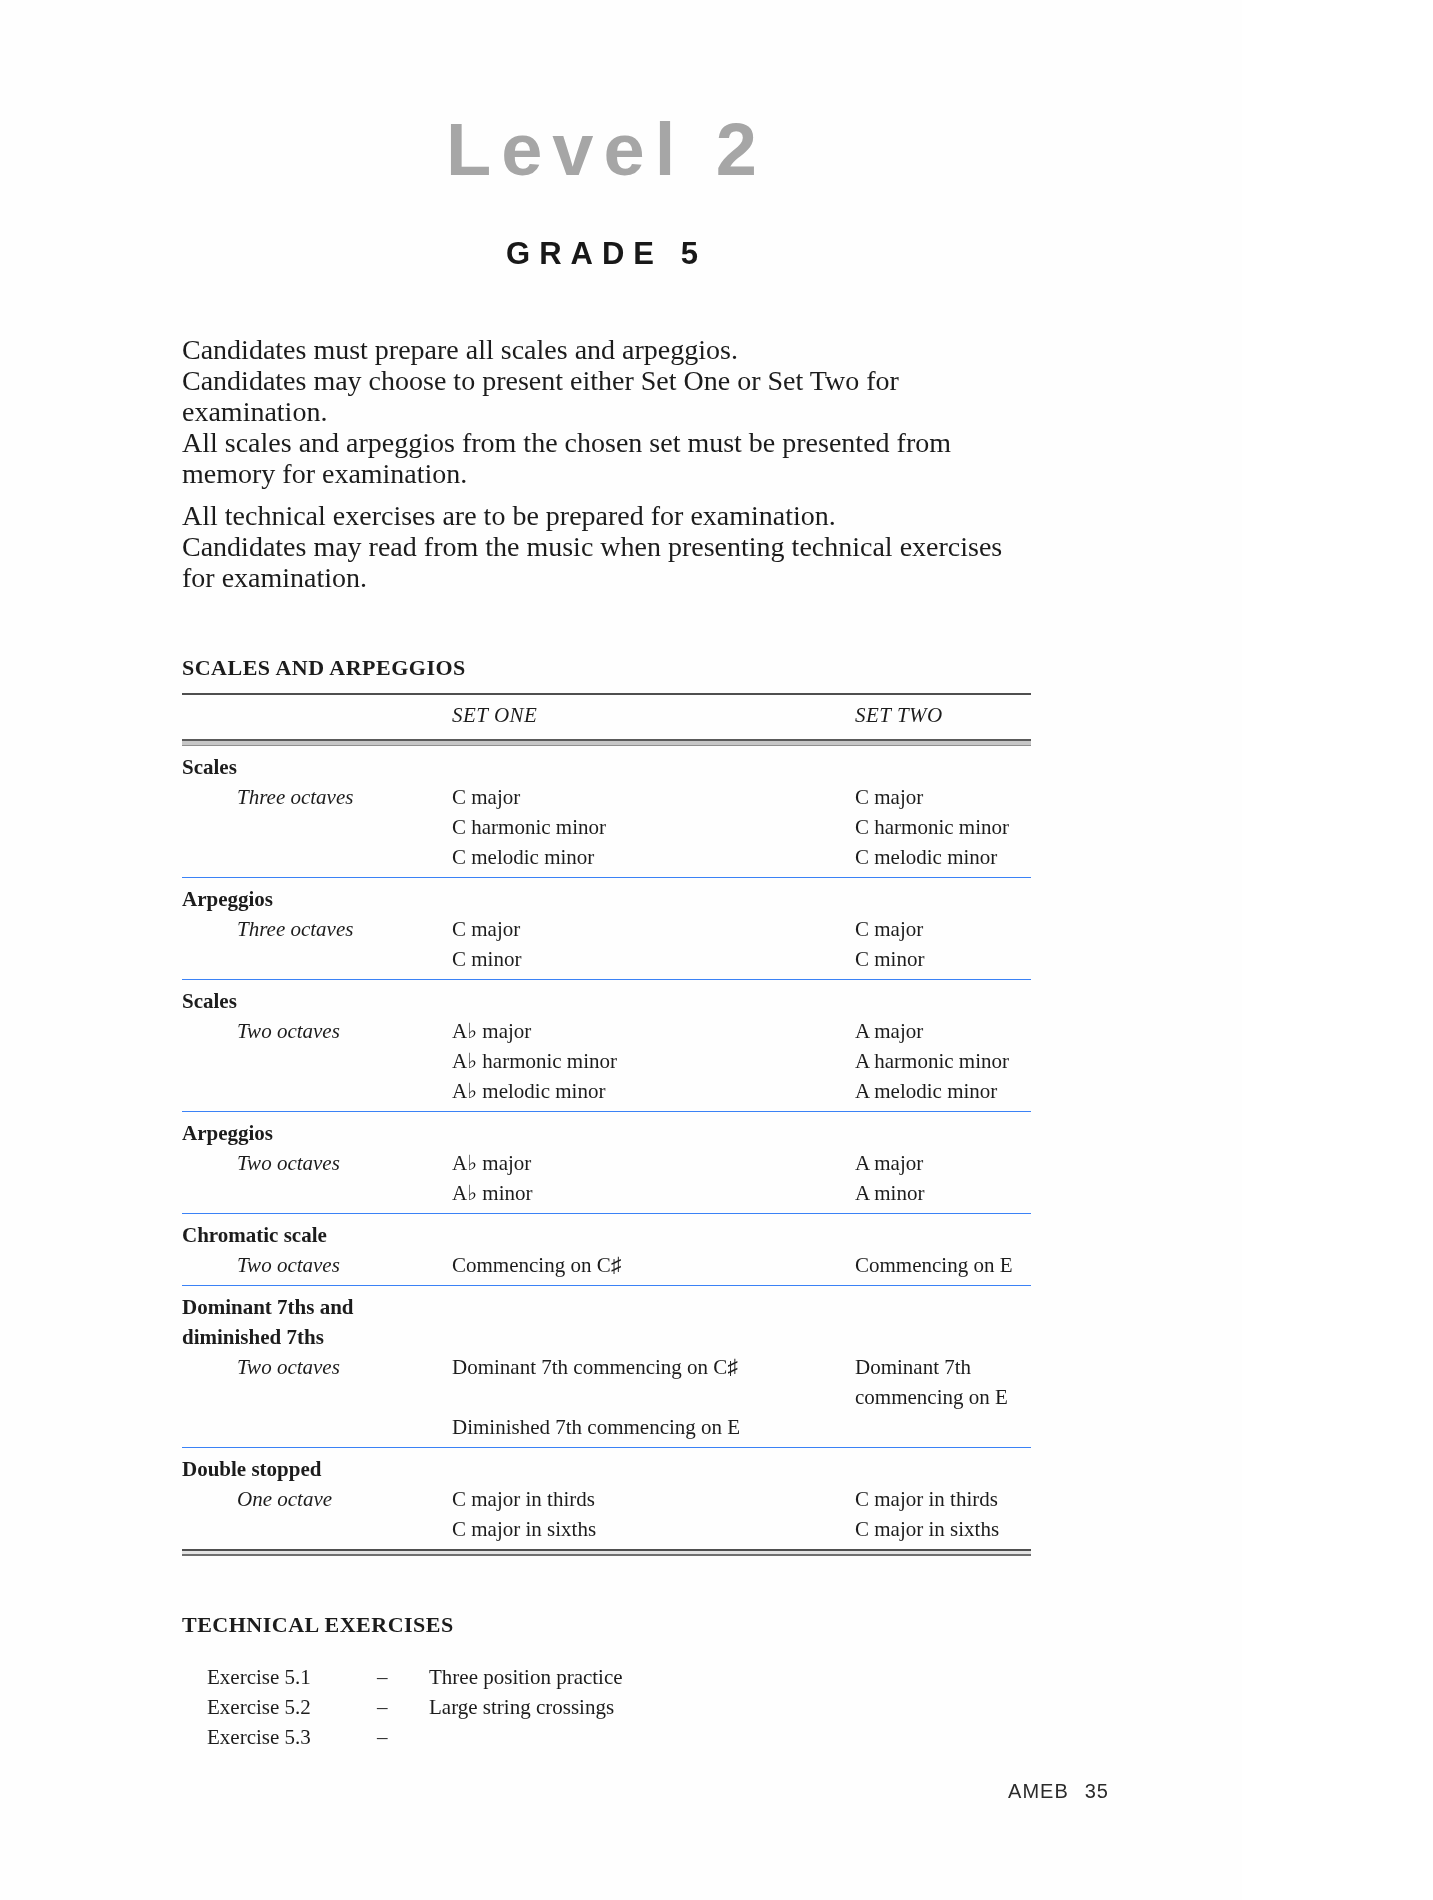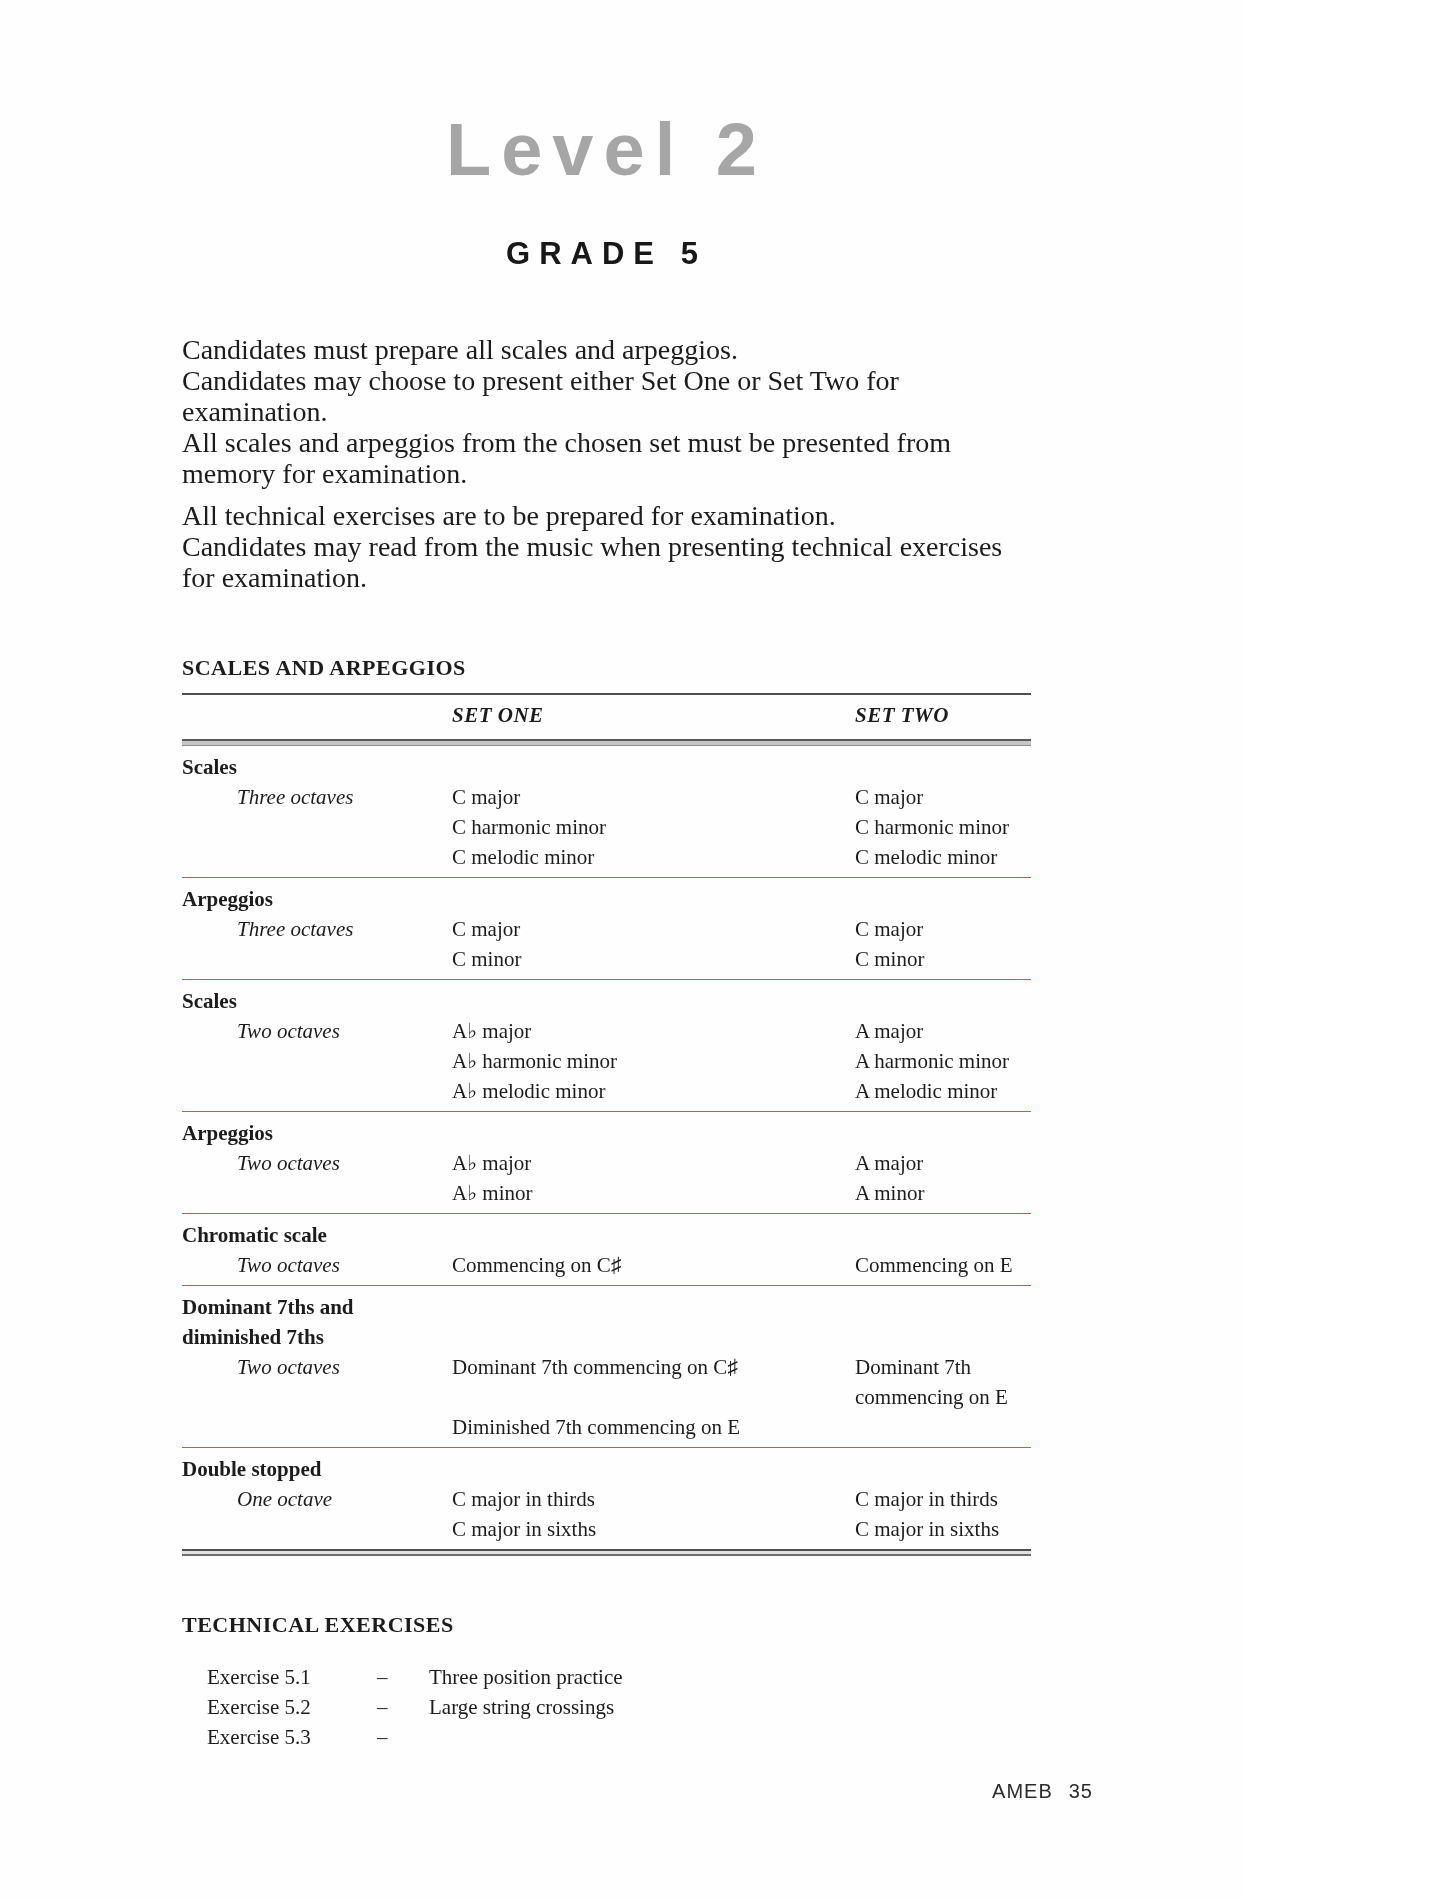--- a/index.html
+++ b/index.html
@@ -63,37 +63,37 @@
   .rule-bottom {
     height: 3px; background: #e3e3e3;
     border-top: 2px solid #4f4f4f; border-bottom: 2px solid #6f6f6f;
   }
   .thead {
     display: grid;
     grid-template-columns: 270px 403px auto;
     padding: 6px 0 10px 0;
     line-height: 28px;
   }
-  .col-head { font-weight: bold; font-style: italic; letter-spacing: 0.5px; }
+  .col-head { font-weight: normal; font-style: italic; letter-spacing: 0.5px; }
   .t-section { padding: 6px 0 5px 0; border-bottom: 1px solid #3b82f6; }
   .t-section.last { border-bottom: none; }
   .cat { font-weight: bold; line-height: 30px; }
   .trow { display: grid; grid-template-columns: 270px 403px auto; line-height: 30px; }
   .octave { display: block; padding-left: 55px; font-style: italic; }
 
   
   .ex-list { margin-top: 24px; font-size: 21px; }
   .ex-row { display: grid; grid-template-columns: 170px 52px auto; padding-left: 25px; line-height: 30px; }
   .ex-dash { color: #2a2a2a; }
 
   
   .footer {
     position: absolute;
     top: 1780px;
-    right: 149px;
+    right: 133px;
     display: flex;
     gap: 16px;
     font-family: "Liberation Sans", sans-serif;
     font-size: 20px;
     letter-spacing: 1px;
     color: #2b2b2b;
   }
 </style>
 </head>
 <body>

